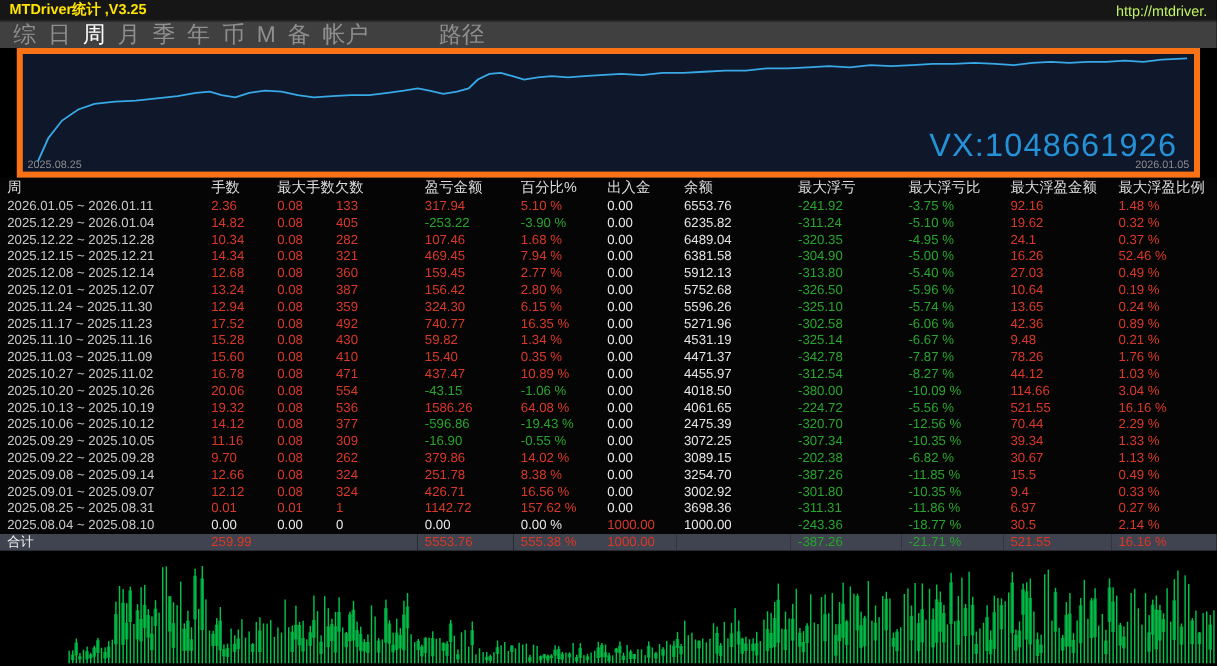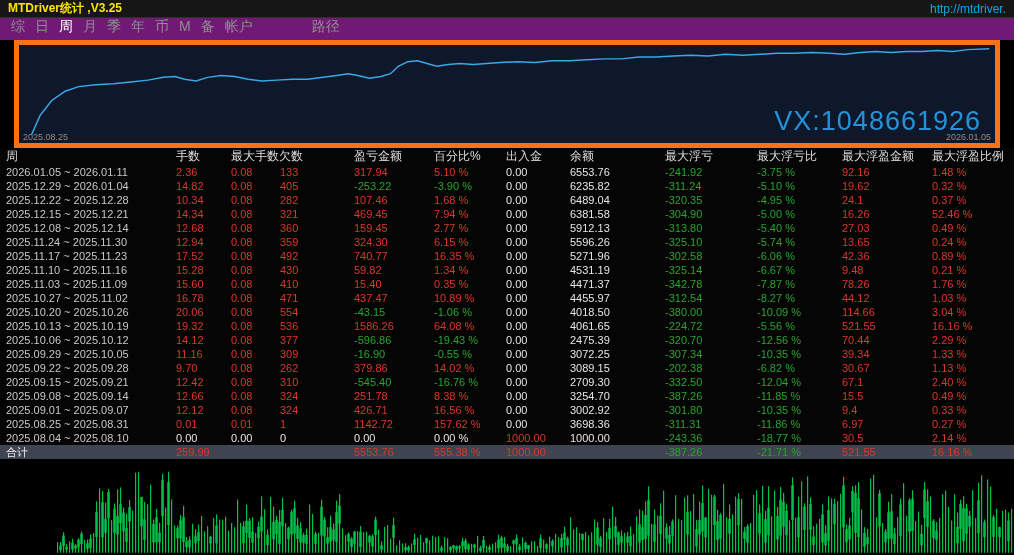--- a/index.html
+++ b/index.html
@@ -4,25 +4,25 @@
 <style>
   *{margin:0;padding:0;box-sizing:border-box}
   html,body{width:1014px;height:555px;background:#000;overflow:hidden;
     font-family:"Liberation Sans","DejaVu Sans",sans-serif}
   .app{width:1014px;height:555px;display:flex;flex-direction:column;background:#000}
 
   
   .titlebar{height:18px;background:#161616;border-bottom:1px solid #2e2e2e;
     display:flex;justify-content:space-between;align-items:center;padding:0 8px;flex:0 0 auto}
   .app-title{color:#ffe400;font-size:12px;font-weight:bold;white-space:nowrap}
-  .app-url{color:#0ea5e9;font-size:12px;white-space:nowrap}
+  .app-url{color:#bef264;font-size:12px;white-space:nowrap}
 
   
-  .menubar{height:22px;display:flex;align-items:flex-start;padding:0 6px;flex:0 0 auto;
-    background:#701a75;color:#8f8f8f;font-size:14px}
+  .menubar{height:22px;display:flex;align-items:center;padding:0 6px;flex:0 0 auto;
+    background:#404040;color:#8f8f8f;font-size:19px}
   .menu-tab{margin:0 5px;cursor:pointer;white-space:nowrap}
   .menu-tab.selected{color:#ffffff}
   .menu-path{margin-left:54px;color:#8f8f8f;cursor:pointer}
 
   
   .chart-panel{position:relative;height:108px;flex:0 0 auto;background:#0f172a;
     border:5px solid #f97316;margin:0 14px}
   .chart-panel svg{display:block;width:100%;height:100%}
   .vx-label{position:absolute;right:14px;bottom:6px;font-size:27px;color:#2592d8;
     letter-spacing:1px;white-space:nowrap}
@@ -168,20 +168,34 @@
             <td class="c-red">159.45</td>
             <td class="c-red">2.77 %</td>
             <td class="c-white">0.00</td>
             <td class="c-white">5912.13</td>
             <td class="c-green">-313.80</td>
             <td class="c-green">-5.40 %</td>
             <td class="c-red">27.03</td>
             <td class="c-red">0.49 %</td>
           </tr>
           <tr>
+            <td class="c-date">2025.12.01 ~ 2025.12.07</td>
+            <td class="c-red">13.24</td>
+            <td class="c-red">0.08</td>
+            <td class="c-red num-right">387</td>
+            <td class="c-red">156.42</td>
+            <td class="c-red">2.80 %</td>
+            <td class="c-white">0.00</td>
+            <td class="c-white">5752.68</td>
+            <td class="c-green">-326.50</td>
+            <td class="c-green">-5.96 %</td>
+            <td class="c-red">10.64</td>
+            <td class="c-red">0.19 %</td>
+          </tr>
+          <tr>
             <td class="c-date">2025.11.24 ~ 2025.11.30</td>
             <td class="c-red">12.94</td>
             <td class="c-red">0.08</td>
             <td class="c-red num-right">359</td>
             <td class="c-red">324.30</td>
             <td class="c-red">6.15 %</td>
             <td class="c-white">0.00</td>
             <td class="c-white">5596.26</td>
             <td class="c-green">-325.10</td>
             <td class="c-green">-5.74 %</td>
@@ -306,34 +320,20 @@
             <td class="c-red">0.08</td>
             <td class="c-red num-right">262</td>
             <td class="c-red">379.86</td>
             <td class="c-red">14.02 %</td>
             <td class="c-white">0.00</td>
             <td class="c-white">3089.15</td>
             <td class="c-green">-202.38</td>
             <td class="c-green">-6.82 %</td>
             <td class="c-red">30.67</td>
             <td class="c-red">1.13 %</td>
-          </tr>
-          <tr>
-            <td class="c-date">2025.09.15 ~ 2025.09.21</td>
-            <td class="c-red">12.42</td>
-            <td class="c-red">0.08</td>
-            <td class="c-red num-right">310</td>
-            <td class="c-green">-545.40</td>
-            <td class="c-green">-16.76 %</td>
-            <td class="c-white">0.00</td>
-            <td class="c-white">2709.30</td>
-            <td class="c-green">-332.50</td>
-            <td class="c-green">-12.04 %</td>
-            <td class="c-red">67.1</td>
-            <td class="c-red">2.40 %</td>
           </tr>
           <tr>
             <td class="c-date">2025.09.08 ~ 2025.09.14</td>
             <td class="c-red">12.66</td>
             <td class="c-red">0.08</td>
             <td class="c-red num-right">324</td>
             <td class="c-red">251.78</td>
             <td class="c-red">8.38 %</td>
             <td class="c-white">0.00</td>
             <td class="c-white">3254.70</td>

